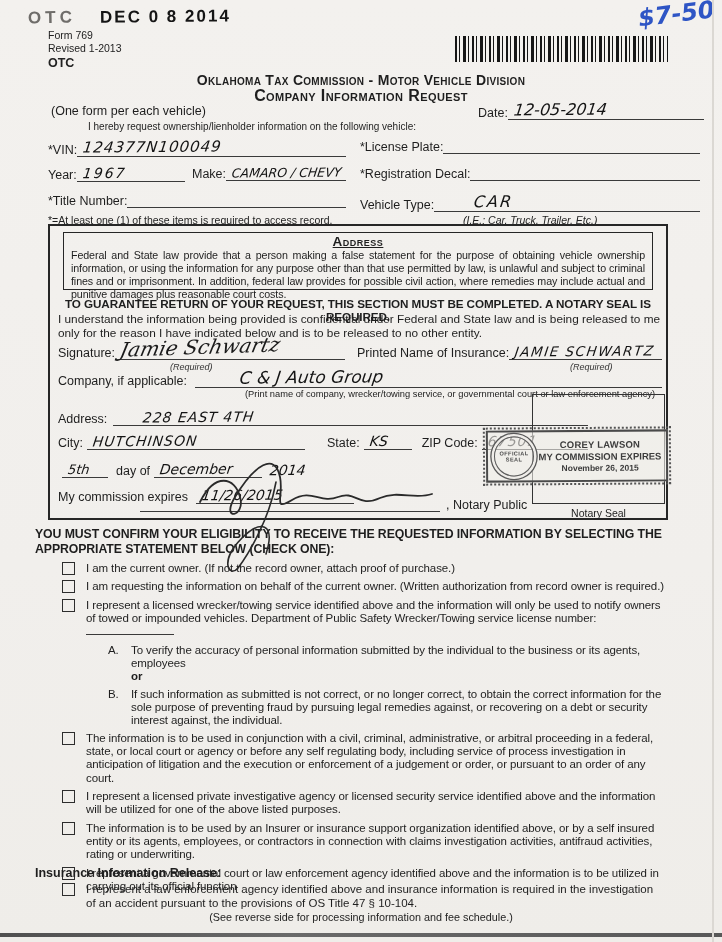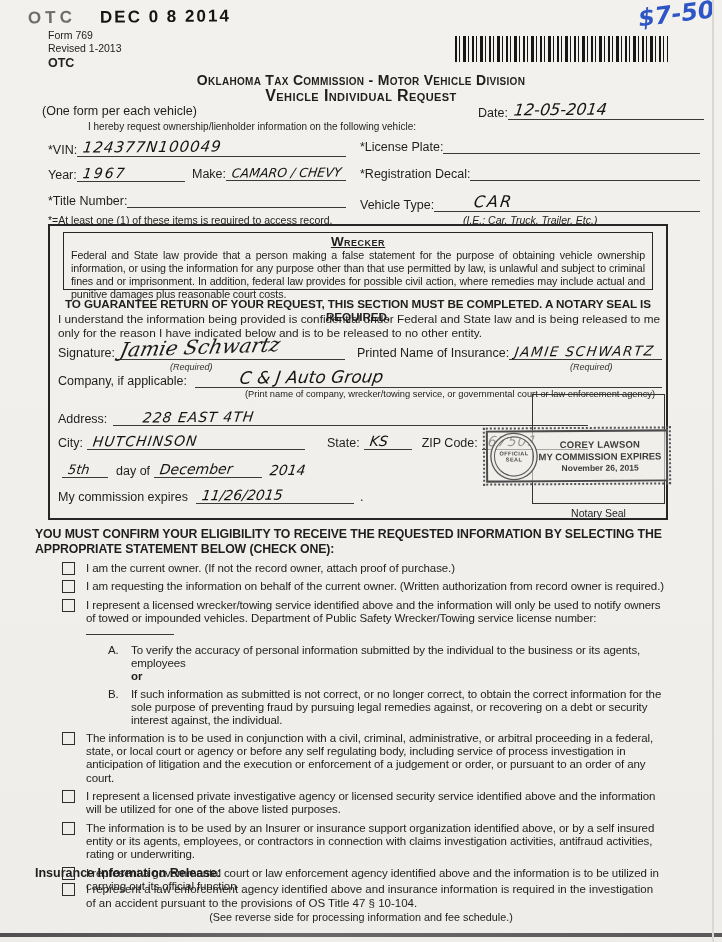--- a/index.html
+++ b/index.html
@@ -15,21 +15,21 @@
   .otc-faint{position:absolute;left:28px;top:8px;font-size:17px;font-weight:bold;letter-spacing:4px;color:#6f6d6a;transform:rotate(-1deg);}
   .date-stamp{position:absolute;left:100px;top:7px;font-size:17px;font-weight:bold;letter-spacing:2px;color:#151515;transform:rotate(-0.6deg);}
   .form-meta{position:absolute;left:48px;top:29px;font-size:10.5px;line-height:1.25;color:#222;}
   .form-meta .otc-b{font-weight:bold;font-size:12.5px;margin-top:1px;}
   .fee-note{position:absolute;left:638px;top:0px;font-size:24px;color:#2e55c5;font-style:italic;font-weight:bold;transform:rotate(-7deg);font-family:"DejaVu Sans",sans-serif;}
   .barcode{position:absolute;left:455px;top:36px;width:213px;height:26px;
     background:repeating-linear-gradient(90deg,#161616 0 2px,transparent 2px 4px,#161616 4px 5px,transparent 5px 8px,#161616 8px 11px,transparent 11px 13px,#161616 13px 14px,transparent 14px 17px);}
   
   .title1{position:absolute;left:0;top:72px;width:100%;text-align:center;font-weight:bold;font-size:14px;font-variant:small-caps;letter-spacing:.3px;}
   .title2{position:absolute;left:0;top:87px;width:100%;text-align:center;font-weight:bold;font-size:16px;font-variant:small-caps;letter-spacing:.4px;}
-  .one-form{position:absolute;left:42px;top:104px;font-size:12.5px;}
+  .one-form{position:absolute;left:51px;top:104px;font-size:12.5px;}
   .date-row{position:absolute;left:478px;top:100px;width:226px;display:flex;align-items:flex-end;}
   .intro{position:absolute;left:48px;top:121px;font-size:10px;margin-left:40px;}
   
   .lbl{font-size:12.5px;white-space:nowrap;}
   .wline{border-bottom:1.4px solid #3a3a3a;display:flex;align-items:flex-end;padding:0 4px 0 6px;min-height:16px;}
   .hand{font-family:"DejaVu Sans",sans-serif;font-style:italic;display:inline-block;transform:skewX(-8deg) rotate(-0.5deg);color:#141414;white-space:nowrap;}
   .row{position:absolute;display:flex;align-items:flex-end;}
   .grow{flex:1;}
   .footnote{position:absolute;font-size:10.5px;}
   
@@ -78,21 +78,21 @@
   <div class="date-stamp">DEC 0 8 2014</div>
   <div class="form-meta">
     <div>Form 769</div>
     <div>Revised 1-2013</div>
     <div class="otc-b">OTC</div>
   </div>
   <div class="fee-note">$7-50</div>
   <div class="barcode"></div>
 
   <div class="title1">Oklahoma Tax Commission - Motor Vehicle Division</div>
-  <div class="title2">Vehicle Individual Request</div>
+  <div class="title2">Company Information Request</div>
   <div class="one-form">(One form per each vehicle)</div>
   <div class="date-row">
     <span class="lbl">Date:</span>
     <span class="wline grow">
         <span class="hand" style="font-size:16px">12-05-2014</span>
       </span>
   </div>
   <div class="intro">I hereby request ownership/lienholder information on the following vehicle:</div>
 
   <div class="row" style="left:48px;top:138px;width:298px;">
@@ -138,21 +138,21 @@
     <span class="wline grow" style="padding-left:40px">
         <span class="hand" style="font-size:16px;letter-spacing:2px">CAR</span>
       </span>
   </div>
 
   <div class="footnote" style="left:48px;top:214px;">*=At least one (1) of these items is required to access record.</div>
   <div class="footnote" style="left:463px;top:214px;font-style:italic;">(I.E.: Car, Truck, Trailer, Etc.)</div>
 
   <div class="nbox">
     <div class="wbox">
-      <div class="wtitle">Wrecker</div>
+      <div class="wtitle">Address</div>
       <div class="wbody">Federal and State law provide that a person making a false statement for the purpose of obtaining vehicle ownership information, or using the information for any purpose other than that use permitted by law, is unlawful and subject to criminal fines and or imprisonment. In addition, federal law provides for possible civil action, where remedies may include actual and punitive damages plus reasonable court costs.</div>
     </div>
     <div class="guarantee">TO GUARANTEE RETURN OF YOUR REQUEST, THIS SECTION MUST BE COMPLETED. A NOTARY SEAL IS REQUIRED.</div>
     <div class="understand">I understand the information being provided is confidential under Federal and State law and is being released to me only for the reason I have indicated below and is to be released to no other entity.</div>
 
     <div class="row" style="left:8px;top:104px;width:604px;height:30px;">
       <span class="lbl">Signature:</span>
       <span class="wline" style="width:230px">
           <span class="sig-script">Jamie Schwartz</span>
         </span>
@@ -206,20 +206,28 @@
     </div>
 
     <div class="row" style="left:8px;top:254px;width:330px;height:24px;">
       <span class="lbl">My commission expires</span>
       <span class="wline" style="width:158px;margin-left:8px">
           <span class="hand" style="font-size:14px">11/26/2015</span>
         </span>
       <span class="lbl" style="margin-left:6px">.</span>
     </div>
 
+    <div class="row" style="left:90px;top:262px;width:420px;height:24px;">
+      <span class="wline" style="width:300px"></span>
+      <span class="lbl" style="margin-left:6px">, Notary Public</span>
+      <svg class="notary-squiggle" width="320" height="130" viewBox="0 0 320 130">
+        <path d="M20,60 C 35,30 55,35 60,55 C 66,75 40,80 55,55 C 75,22 95,10 100,35 C 104,55 92,70 112,58 C 132,46 140,62 158,55 C 176,48 178,66 200,56 C 218,48 235,58 252,52" fill="none" stroke="#2a2a2a" stroke-width="1.8" stroke-linecap="round"></path>
+        <path d="M96,40 C 90,75 70,110 58,126 C 50,136 38,120 62,96 C 80,78 96,80 86,112" fill="none" stroke="#2a2a2a" stroke-width="1.6" stroke-linecap="round"></path>
+      </svg>
+    </div>
 
     <div class="seal-box"></div>
     <div class="seal-label">Notary Seal</div>
   </div>
 
   <div class="stamp">
     <div class="seal-circle">
       <span>OFFICIAL</span>
       <span>SEAL</span>
     </div>

